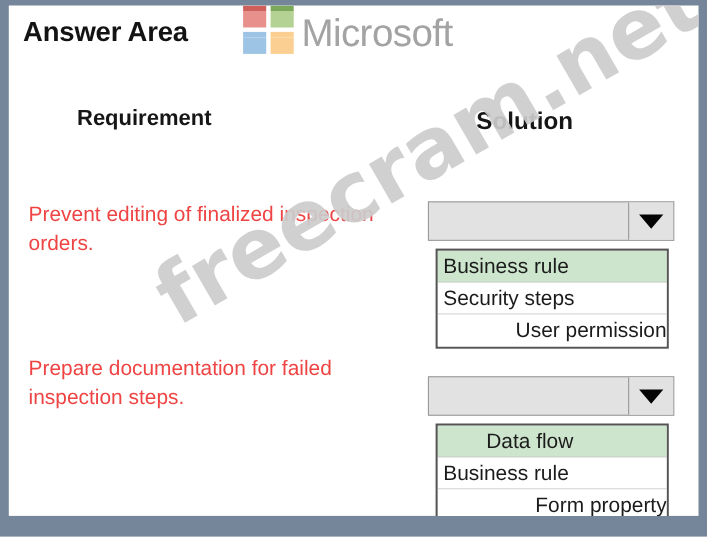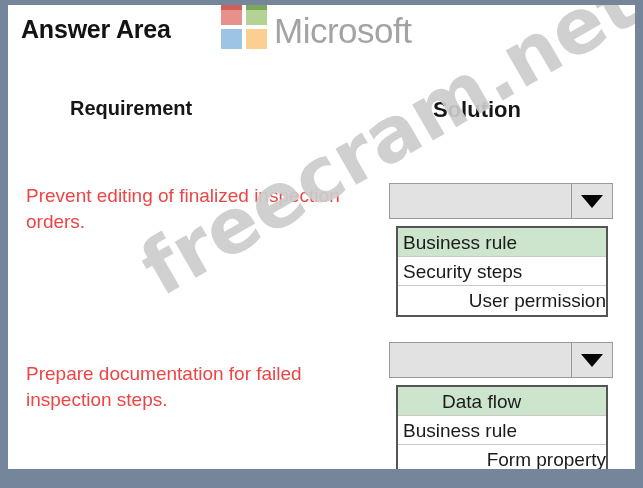--- a/index.html
+++ b/index.html
@@ -114,21 +114,21 @@
 
   
   .requirement-text {
     position: absolute;
     font-size: 19px;
     color: #ef4444;
     line-height: 26px;
     width: 360px;
   }
   #requirement-text-0 { left: 18px; top: 178px; }
-  #requirement-text-1 { left: 18px; top: 356px; }
+  #requirement-text-1 { left: 18px; top: 318px; }
 
   
   .dropdown { position: absolute; }
   #dropdown-0 { left: 381px; top: 178px; }
   #dropdown-1 { left: 381px; top: 337px; }
 
   .dd-closed {
     position: relative;
     width: 224px;
     height: 36px;

